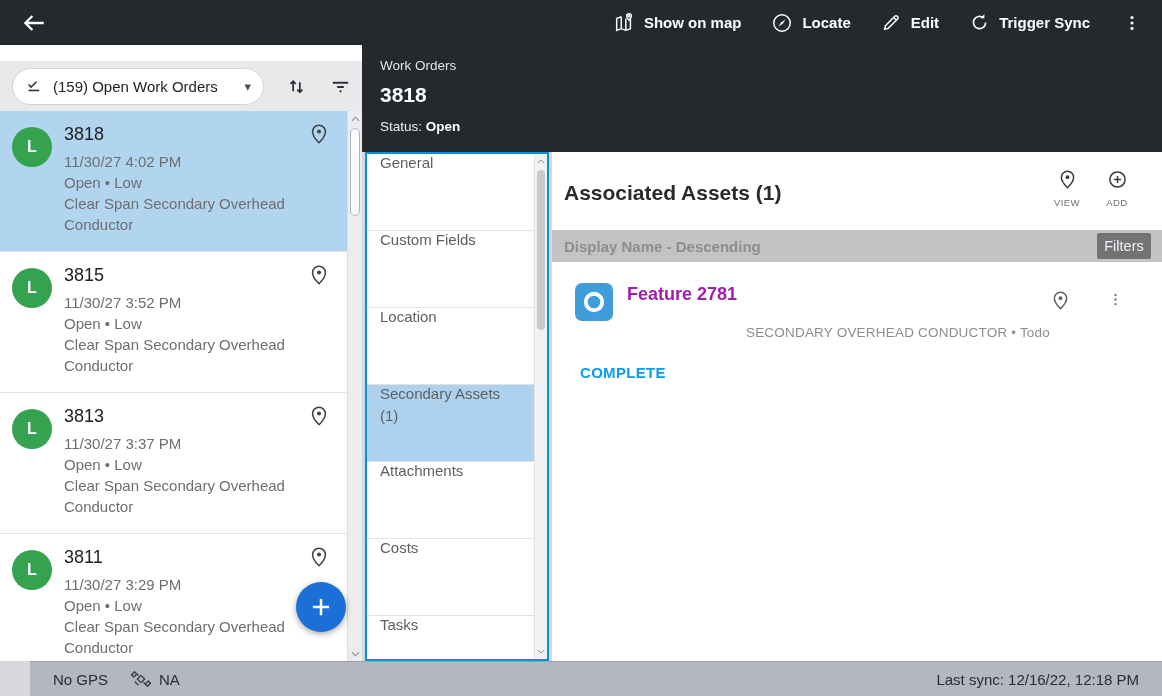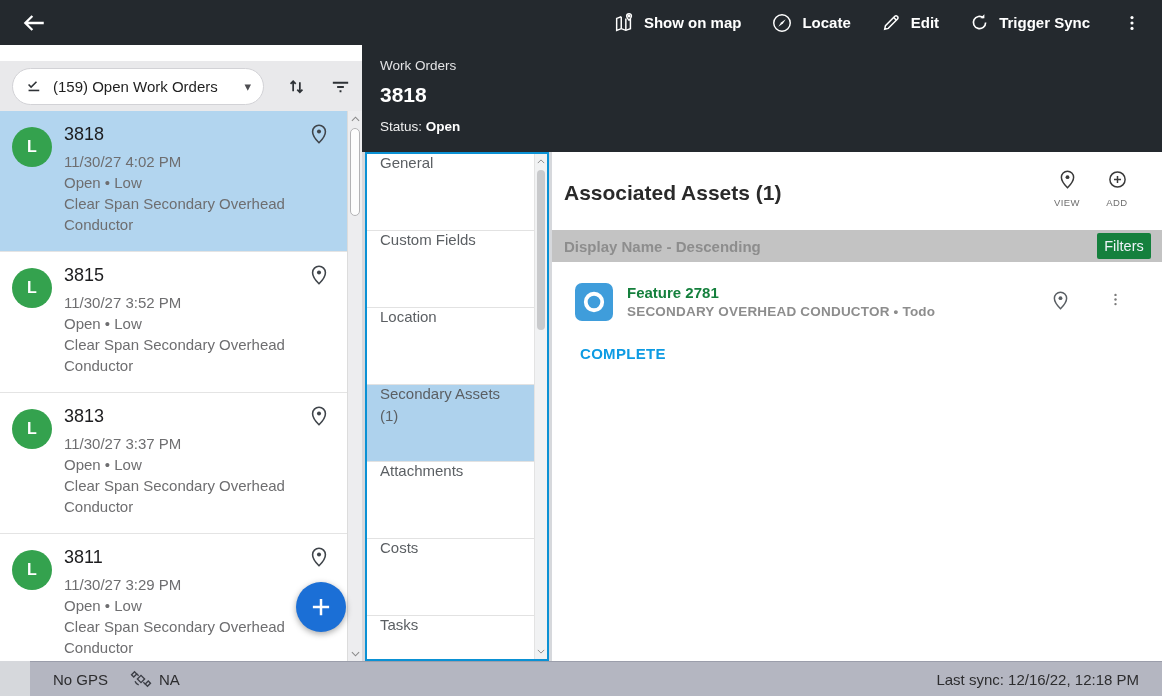--- a/index.html
+++ b/index.html
@@ -66,27 +66,27 @@
 
   
   .assets-panel { flex:1; background:#fff; display:flex; flex-direction:column; min-width:0; }
   .assets-header { display:flex; align-items:flex-start; padding:17px 22px 0 12px; height:78px; flex:0 0 78px; }
   .assets-title { font-size:21px; font-weight:600; color:#2a2a2a; flex:1; padding-top:12px; }
   .icon-btn { width:46px; display:flex; flex-direction:column; align-items:center; margin-left:4px; cursor:pointer; color:#3a3a3a; }
   .icon-btn-label { font-size:9.5px; color:#6f6f6f; margin-top:7px; letter-spacing:.4px; }
 
   .sort-bar { height:32px; flex:0 0 32px; background:#c3c3c3; display:flex; align-items:center; padding:0 11px 0 12px; }
   .sort-label { font-size:15px; font-weight:600; color:#8d8d8d; flex:1; }
-  .filters-btn { width:54px; height:26px; background:#15803d; color:#eef3f9; font-size:14.5px; display:flex; align-items:center; justify-content:center; border-radius:2px; cursor:pointer;text-align:center; }
+  .filters-btn { width:54px; height:26px; background:#737373; color:#eef3f9; font-size:14.5px; display:flex; align-items:center; justify-content:center; border-radius:2px; cursor:pointer;text-align:center; }
 
   .asset-row { display:flex; align-items:flex-start; padding:21px 38px 0 23px; }
   .asset-icon { width:38px; height:38px; flex:0 0 38px; border-radius:7px; background:#3f9ddb; display:flex; align-items:center; justify-content:center; margin-right:14px; }
   .asset-text { flex:1; min-width:0; padding-top:1px; }
-  .asset-name { font-size:15px; font-weight:700; color:#15803d; margin-bottom:3px; }
-  .asset-sub { font-size:13.5px; font-weight:700; color:#8d8d8d; letter-spacing:.2px; }
+  .asset-name { font-size:18px; font-weight:700; color:#a21caf; margin-bottom:20px; }
+  .asset-sub { font-size:13.5px; font-weight:400; color:#8d8d8d; letter-spacing:.2px;text-align:right; }
   .asset-pin { color:#5a5f64; margin:7px 36px 0 0; cursor:pointer; }
   .asset-kebab { color:#7a7a7a; margin-top:7px; cursor:pointer; }
   .complete-btn { margin:24px 0 0 28px; color:#0d9be3; font-size:15px; font-weight:700; letter-spacing:.3px; cursor:pointer; align-self:flex-start; }
 
   
   .statusbar { height:35px; flex:0 0 35px; background:#b4b6c1; border-top:1px solid #9b9eab; display:flex; align-items:center; padding:0 23px; color:#2d2d2f; font-size:15px;margin-left:30px; }
   .gps-label { margin-right:22px; }
   .sat-group { display:flex; align-items:center; gap:7px;text-align:right; }
   .sb-spacer { flex:1; }
 </style>

